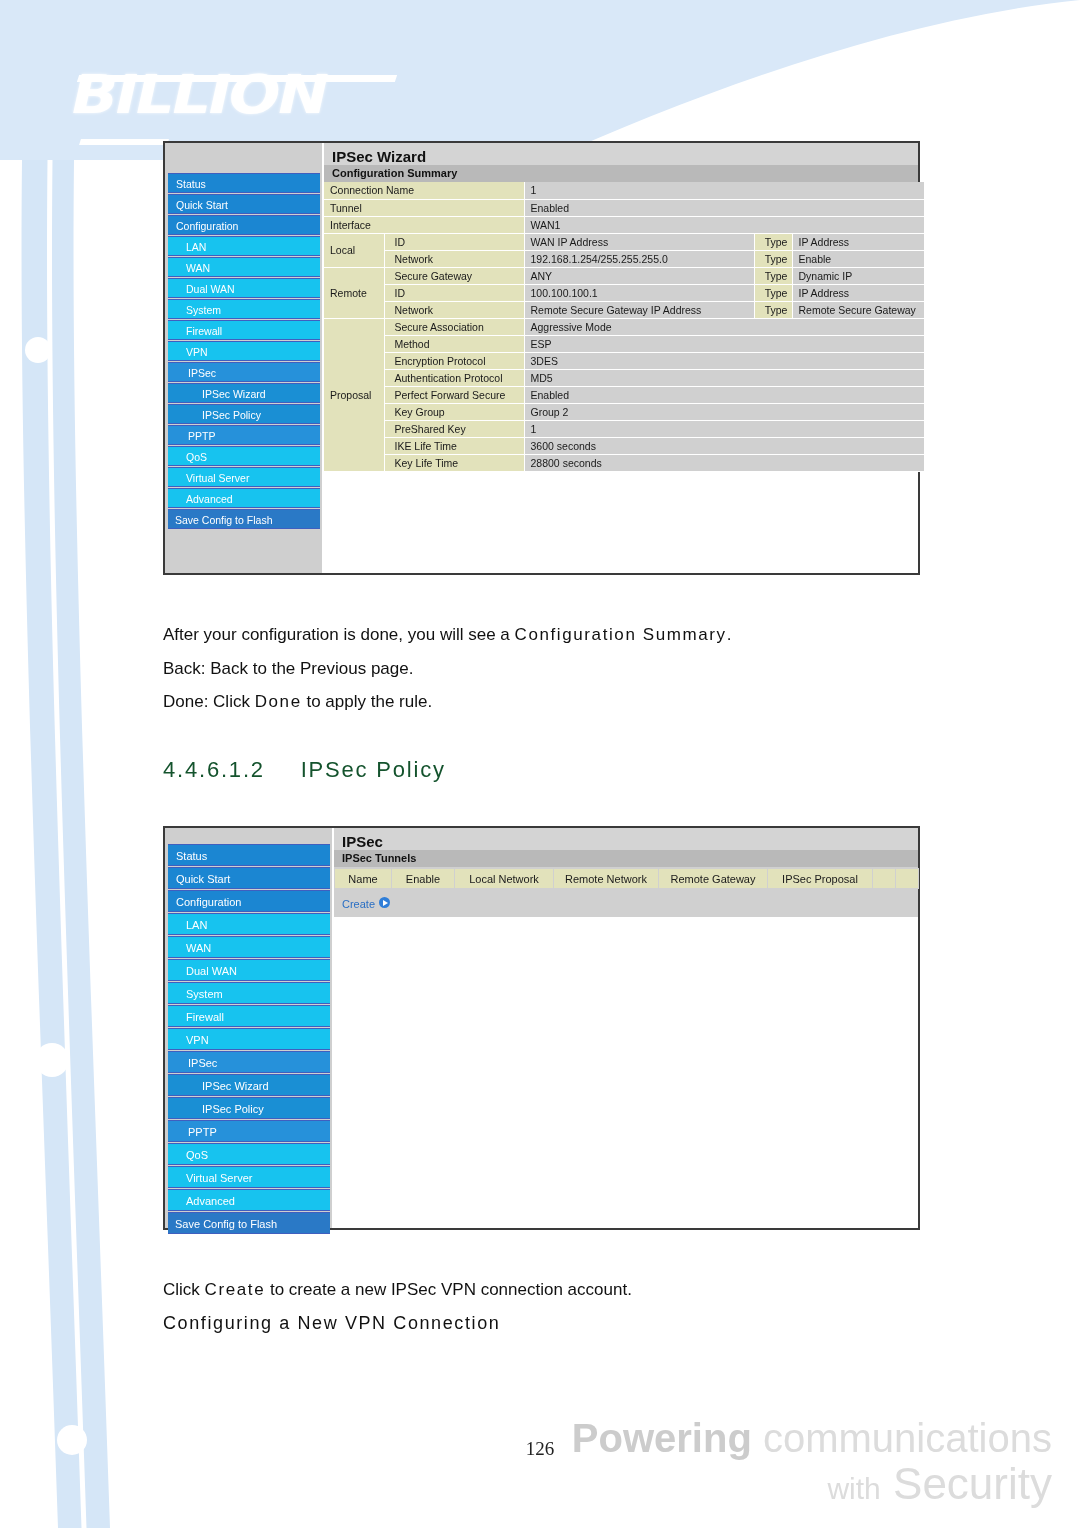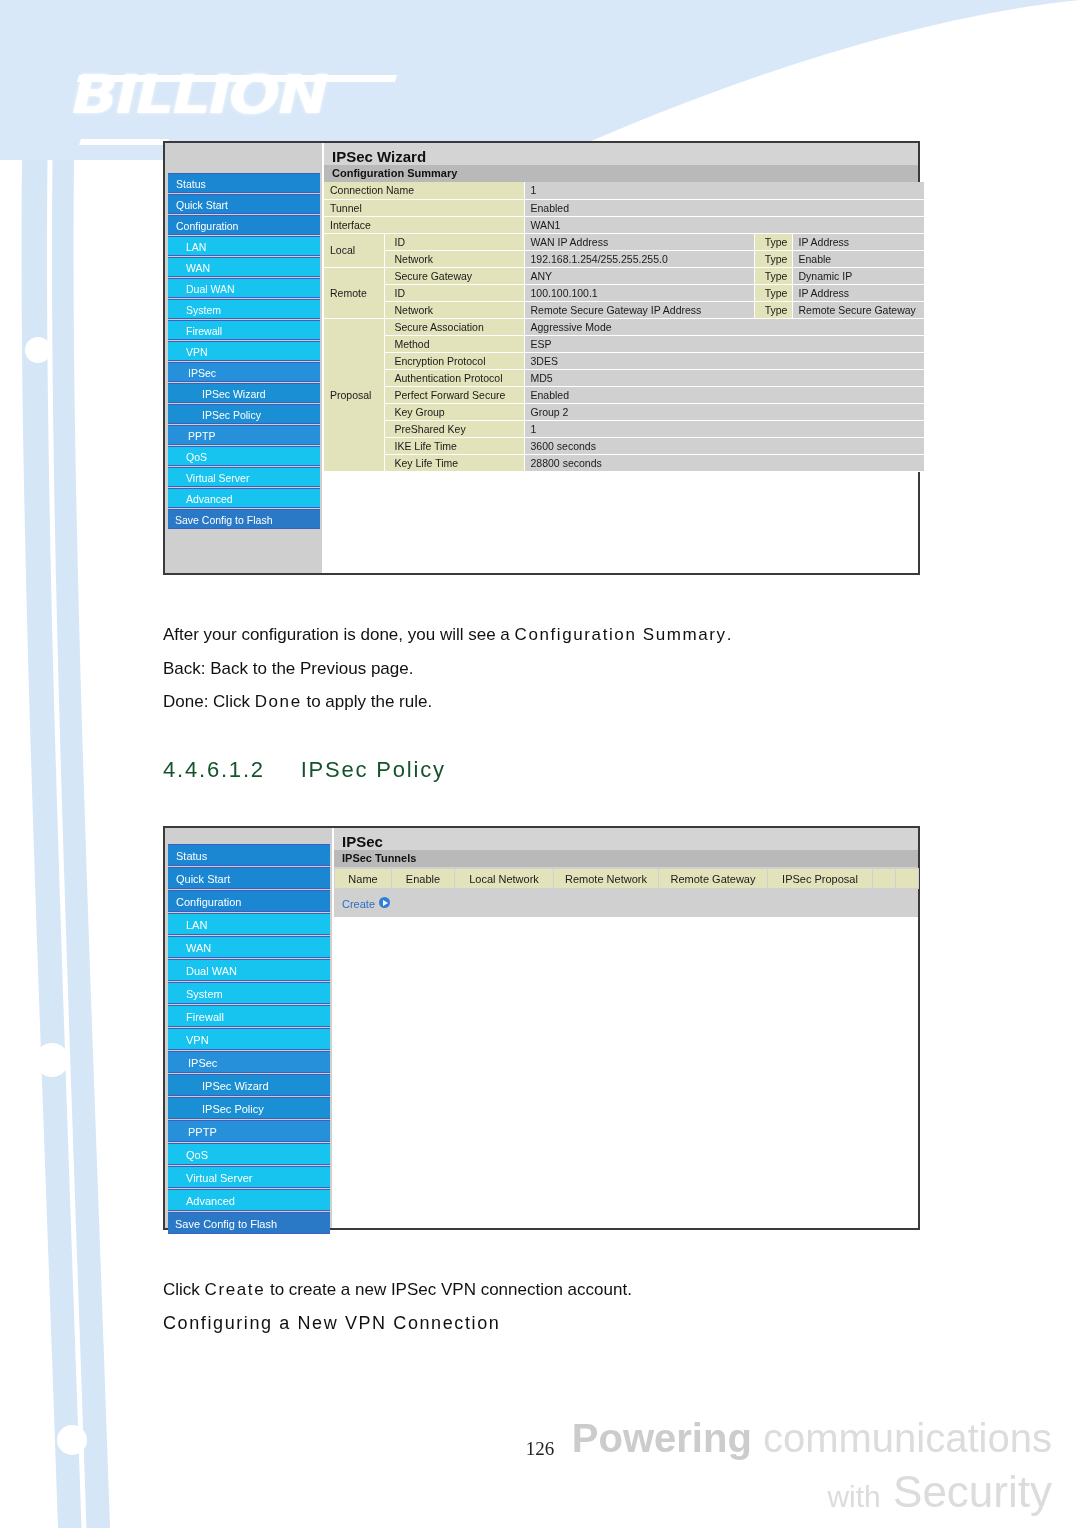--- a/index.html
+++ b/index.html
@@ -317,21 +317,21 @@
     right: 28px;
     top: 1418px;
     text-align: right;
     line-height: 1.0;
     color: #d8d8d8;
     white-space: nowrap;
   }
   .slogan-1 { font-size: 40px; }
   .slogan-1 b { font-weight: bold; color: #cccccc; }
   .slogan-1 span { font-weight: normal; color: #dcdcdc; }
-  .slogan-2 { font-size: 44px; margin-top: 12px; }
+  .slogan-2 { font-size: 44px; margin-top: 4px; }
   .slogan-2 i { font-style: normal; font-size: 30px; color: #dcdcdc; }
   .slogan-2 span { color: #dcdcdc; }
 </style>
 </head>
 <body>
 
 <svg id="page-bg" width="1080" height="1528" viewBox="0 0 1080 1528">
 
   <path d="M0,0 L1080,0 L1080,10 C900,20 700,95 560,160 L0,160 Z" fill="#d9e8f8"></path>
   <rect x="0" y="0" width="680" height="160" fill="#d9e8f8"></rect>

